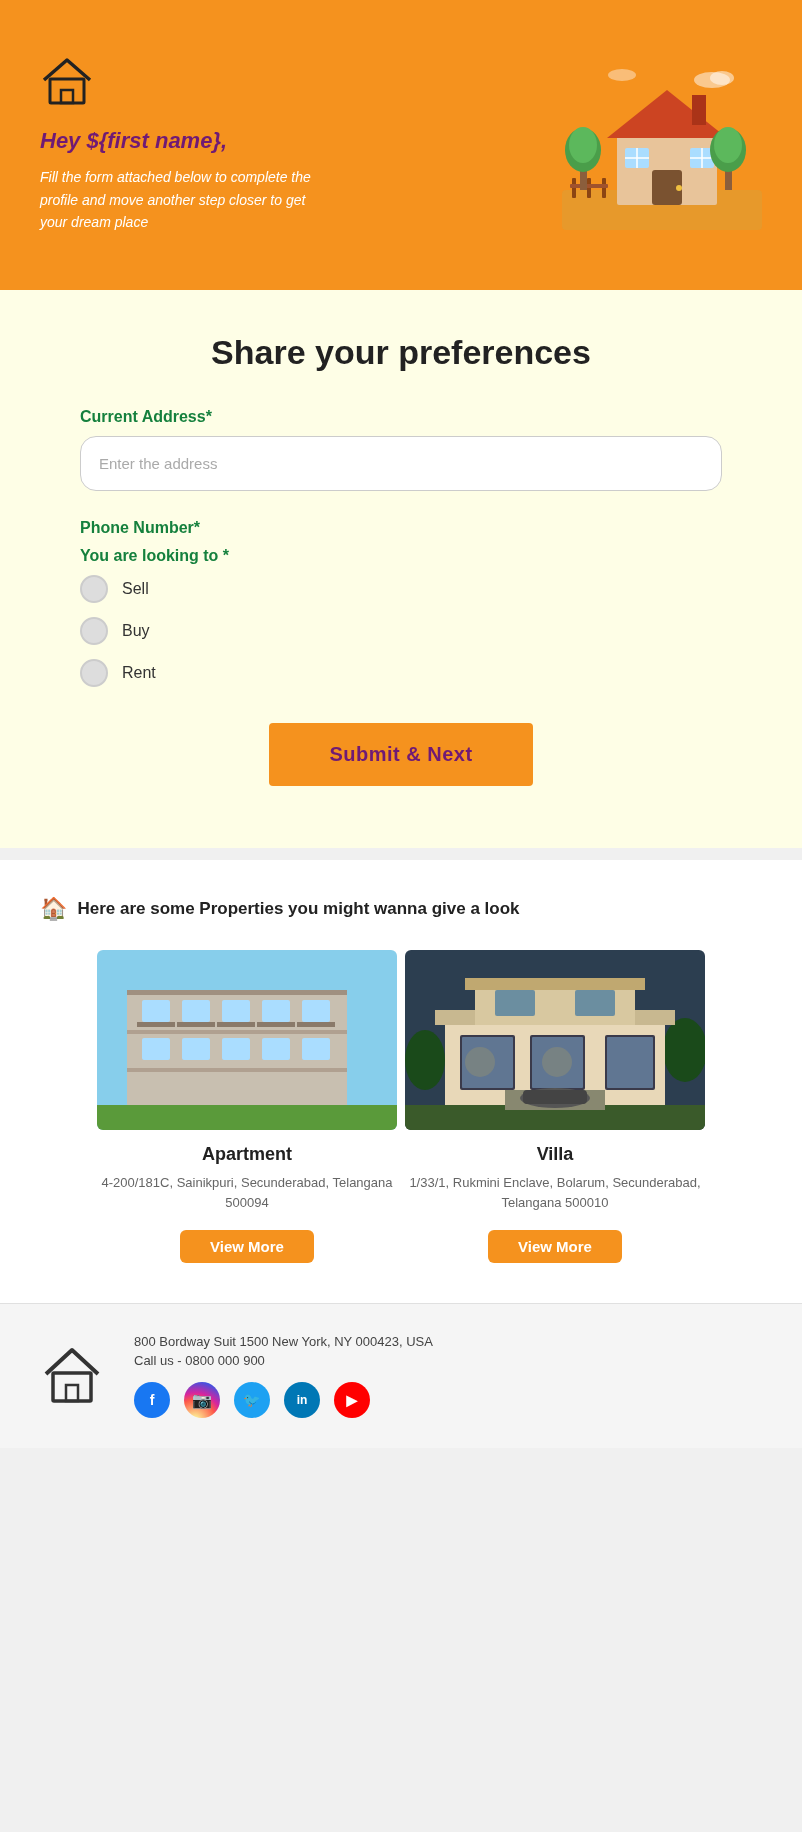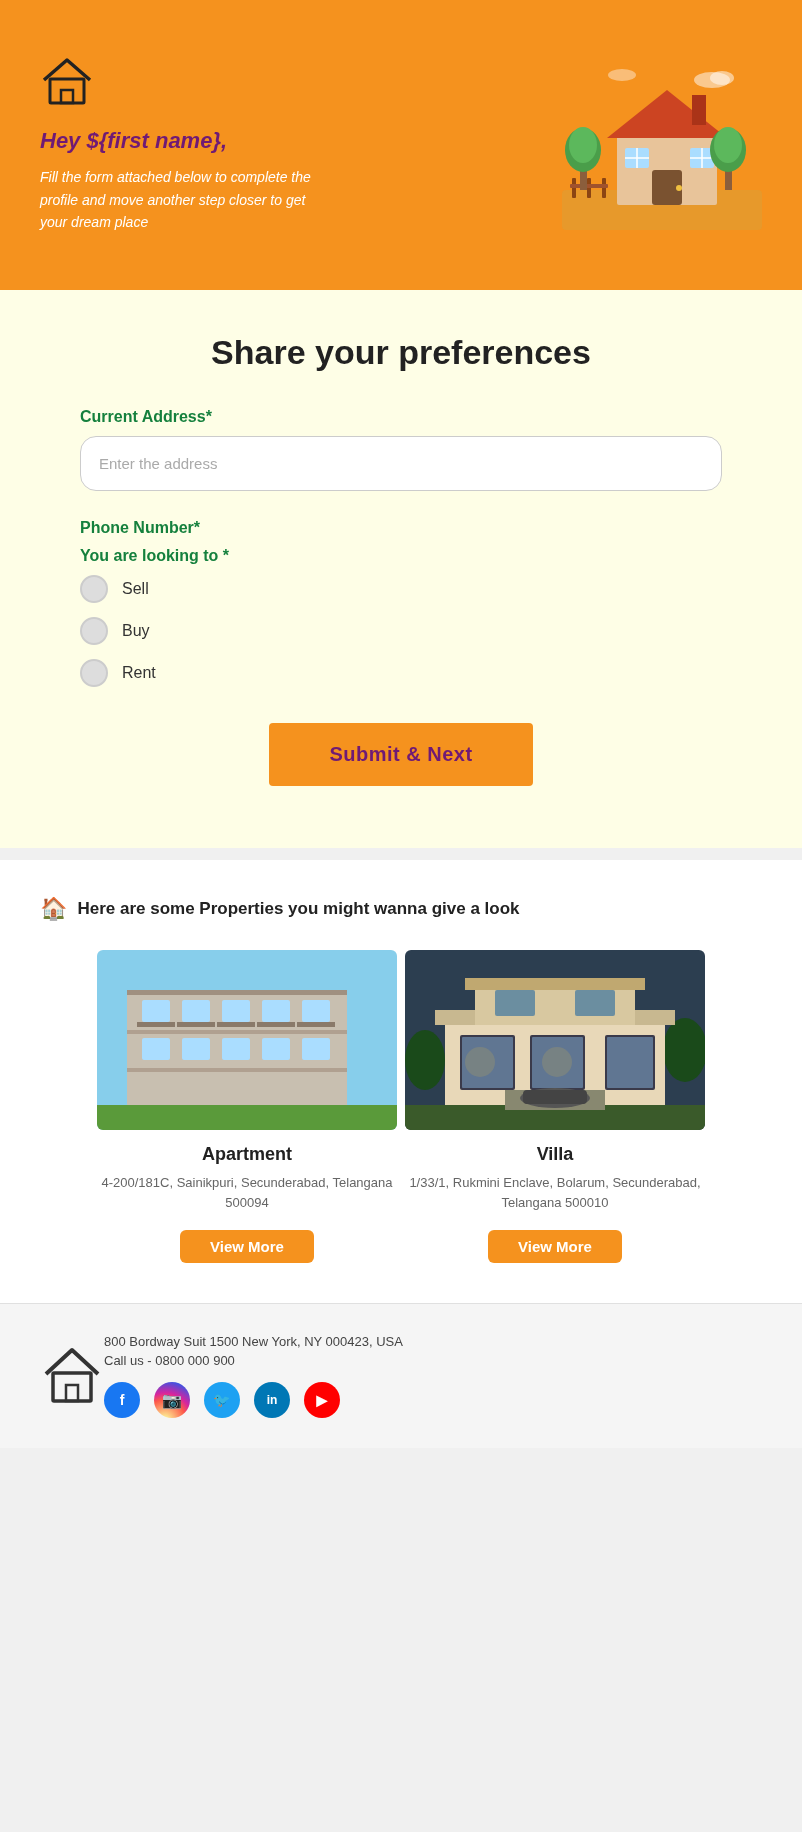--- a/index.html
+++ b/index.html
@@ -175,20 +175,21 @@
       font-weight: bold;
       cursor: pointer;
     }
 
     
     .footer {
       background: #f5f5f5;
       padding: 30px 40px 30px 40px;
       display: flex;
       align-items: center;
+      gap: 30px;
       border-top: 1px solid #e0e0e0;
     }
     .footer-logo { flex-shrink: 0; }
     .footer-info { flex: 1; }
     .footer-address {
       font-size: 13px;
       color: #444;
       margin-bottom: 4px;
     }
     .footer-phone { font-size: 13px; color: #444; }

